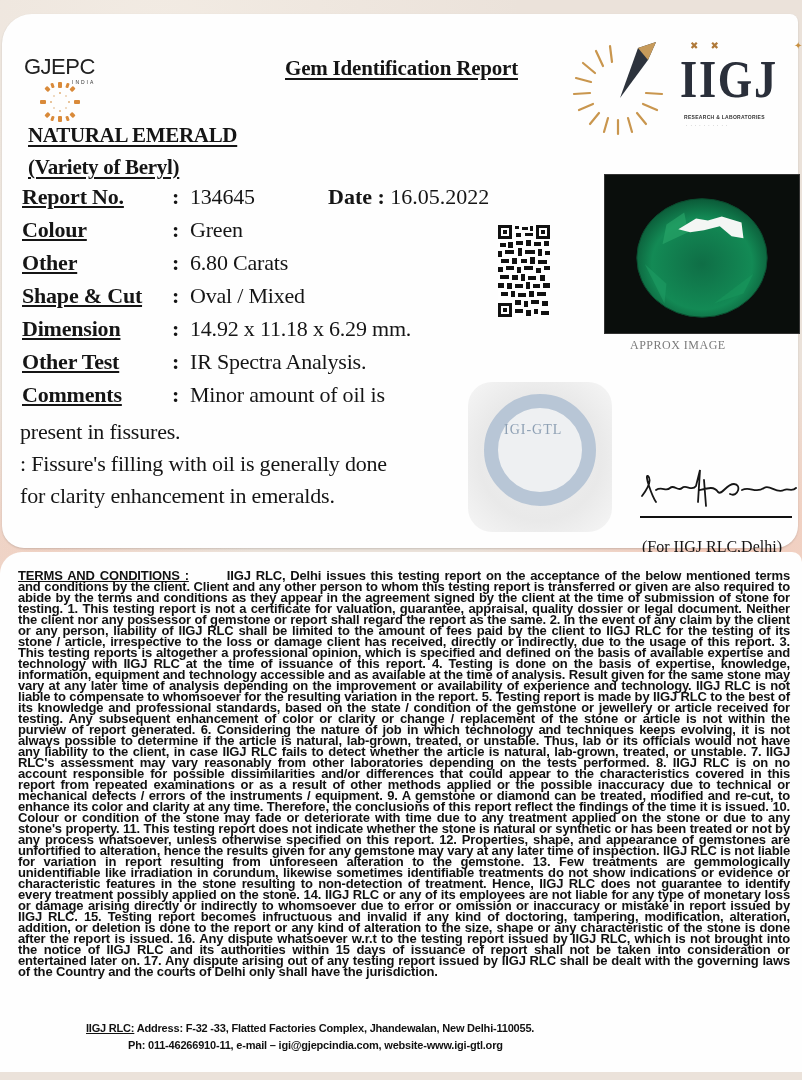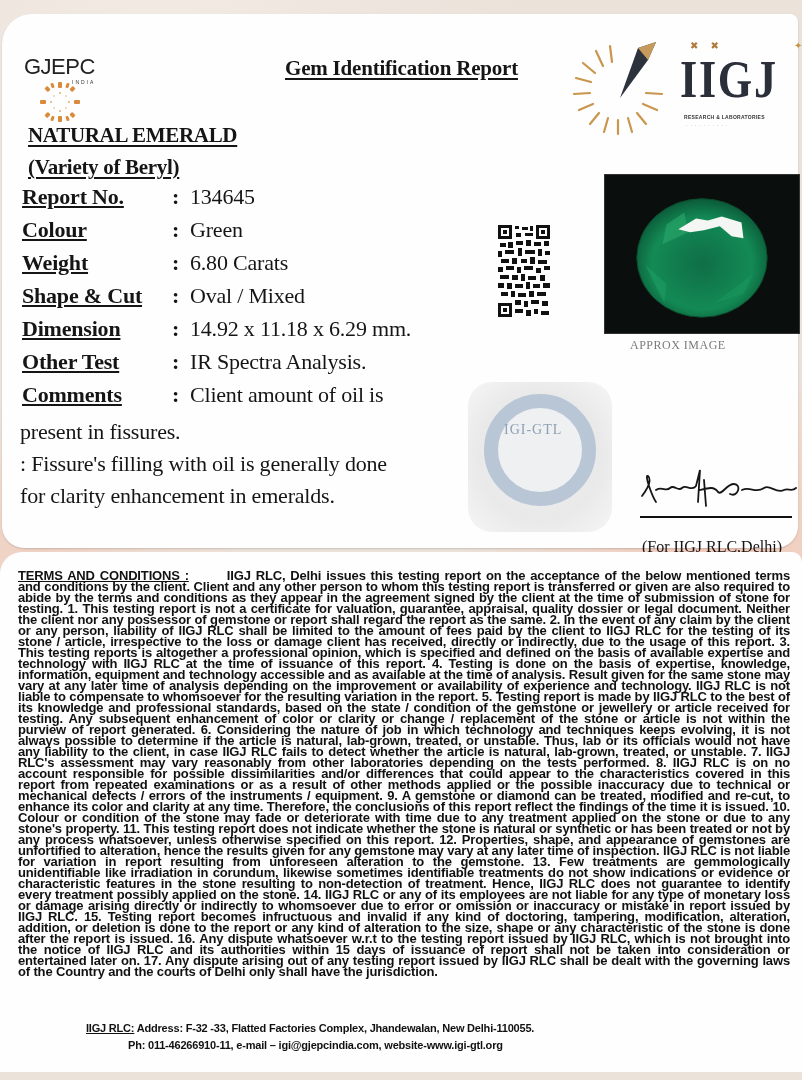--- a/index.html
+++ b/index.html
@@ -217,21 +217,21 @@
       <span class="field-label">Report No.</span>
       <span class="field-colon">:</span>
       <span class="field-value">134645</span>
     </div>
     <div class="field-row">
       <span class="field-label">Colour</span>
       <span class="field-colon">:</span>
       <span class="field-value">Green</span>
     </div>
     <div class="field-row">
-      <span class="field-label">Weight</span>
+      <span class="field-label">Other</span>
       <span class="field-colon">:</span>
       <span class="field-value">6.80 Carats</span>
     </div>
     <div class="field-row">
       <span class="field-label">Shape &amp; Cut</span>
       <span class="field-colon">:</span>
       <span class="field-value">Oval / Mixed</span>
     </div>
     <div class="field-row">
       <span class="field-label">Dimension</span>
@@ -239,24 +239,28 @@
       <span class="field-value">14.92 x 11.18 x 6.29 mm.</span>
     </div>
     <div class="field-row">
       <span class="field-label">Other Test</span>
       <span class="field-colon">:</span>
       <span class="field-value">IR Spectra Analysis.</span>
     </div>
     <div class="field-row">
       <span class="field-label">Comments</span>
       <span class="field-colon">:</span>
-      <span class="field-value">Client amount of oil is</span>
-    </div>
-  </div>
-
+      <span class="field-value">Minor amount of oil is</span>
+    </div>
+  </div>
+
+  <div class="date-block">
+    <span class="date-label">Date :</span>
+    <span>16.05.2022</span>
+  </div>
 
   <div class="comment-cont">
     <div>present in fissures.</div>
     <div>: Fissure's filling with oil is generally done</div>
     <div>for clarity enhancement in emeralds.</div>
   </div>
 
   <svg class="qr" viewBox="0 0 52 92">
     <rect width="52" height="92" fill="#fff"></rect>
     <g fill="#111">

